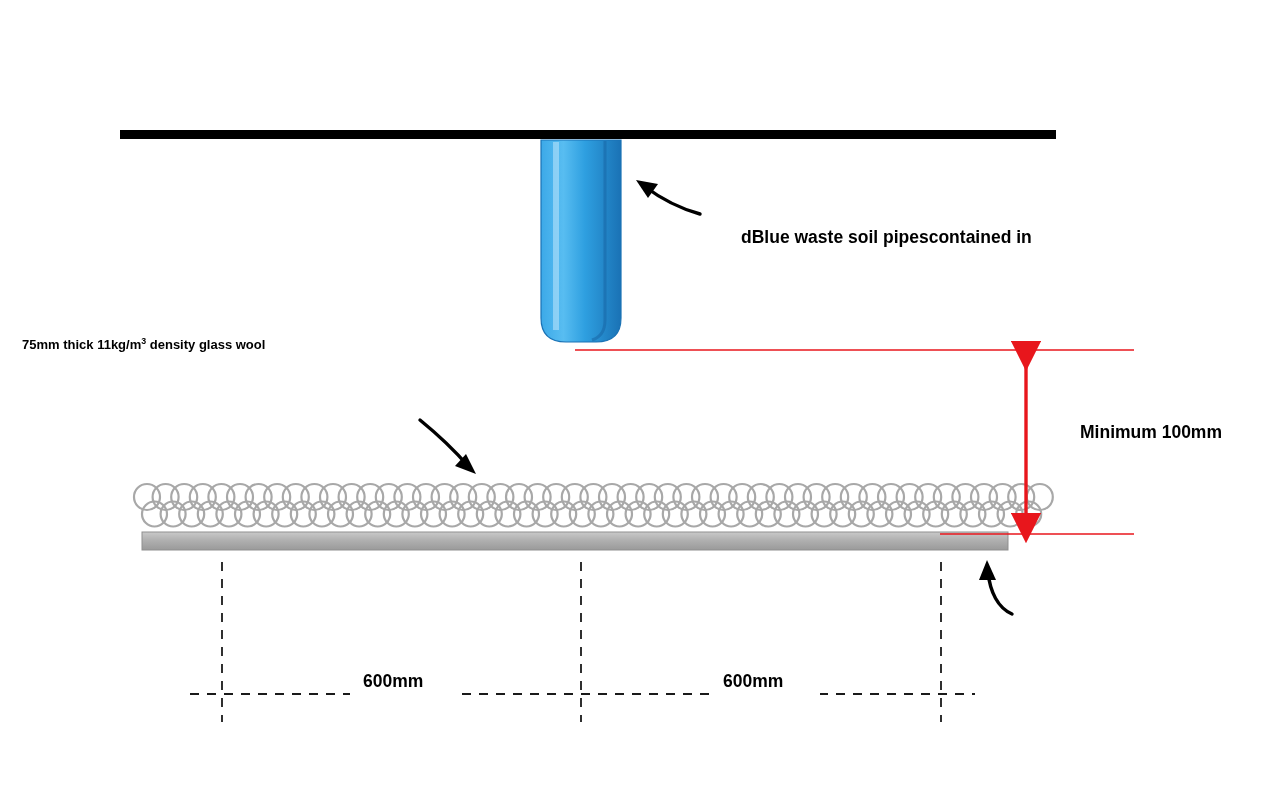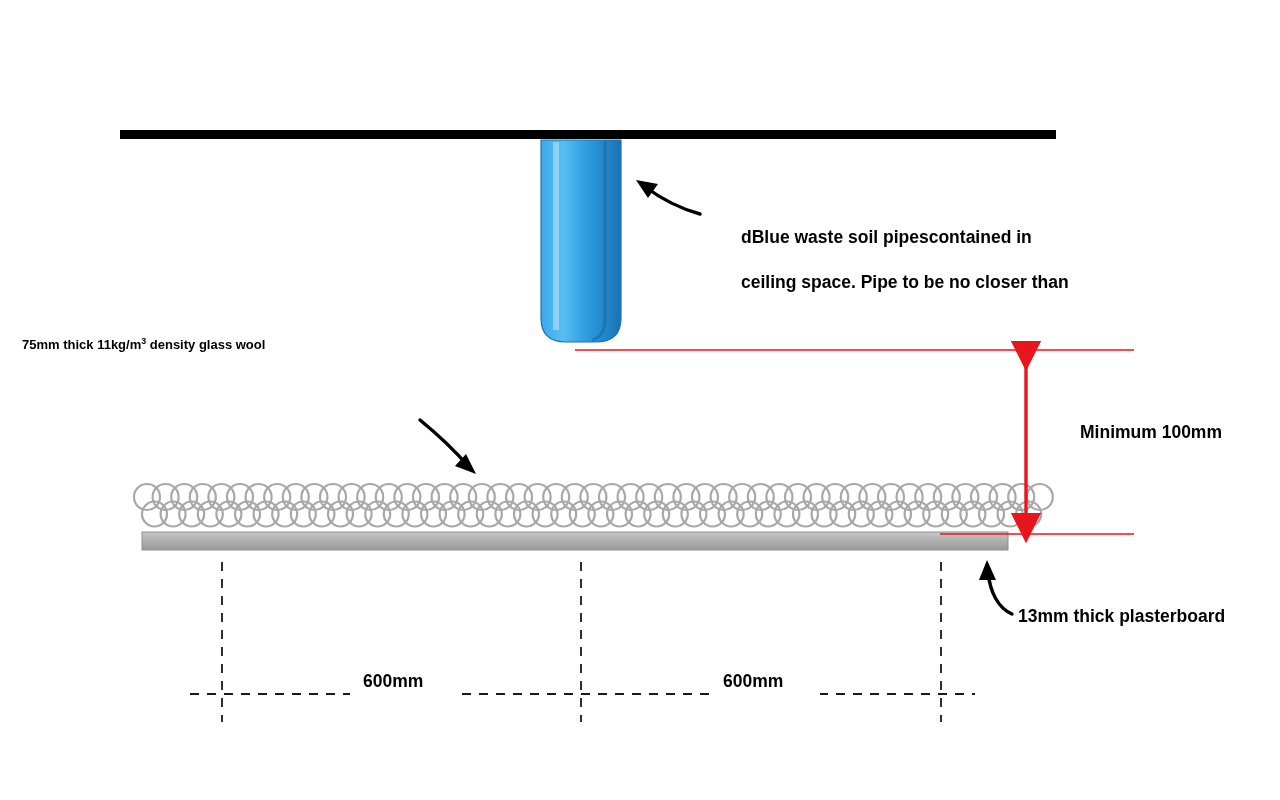--- a/index.html
+++ b/index.html
@@ -252,24 +252,23 @@
   </svg>
 
   <div class="label" id="label-insulation">
     <span>75mm thick 11kg/m</span><sup class="unit">3</sup><span> density glass wool</span><br>
     <br>
     <br>
   </div>
 
   <div class="label" id="label-pipe">
     <span>dBlue waste soil pipescontained in</span><br>
-    <span>ceiling space. Pipe to be no closer than</span><br>
+    <br>
   </div>
 
   <div class="label" id="label-minimum">Minimum 100mm</div>
 
-  <div class="label" id="label-plasterboard">13mm thick plasterboard</div>
 
   <div class="label" id="label-dim-left">600mm</div>
 
   <div class="label" id="label-dim-right">600mm</div>
 
 </div>
 
 </body></html>

